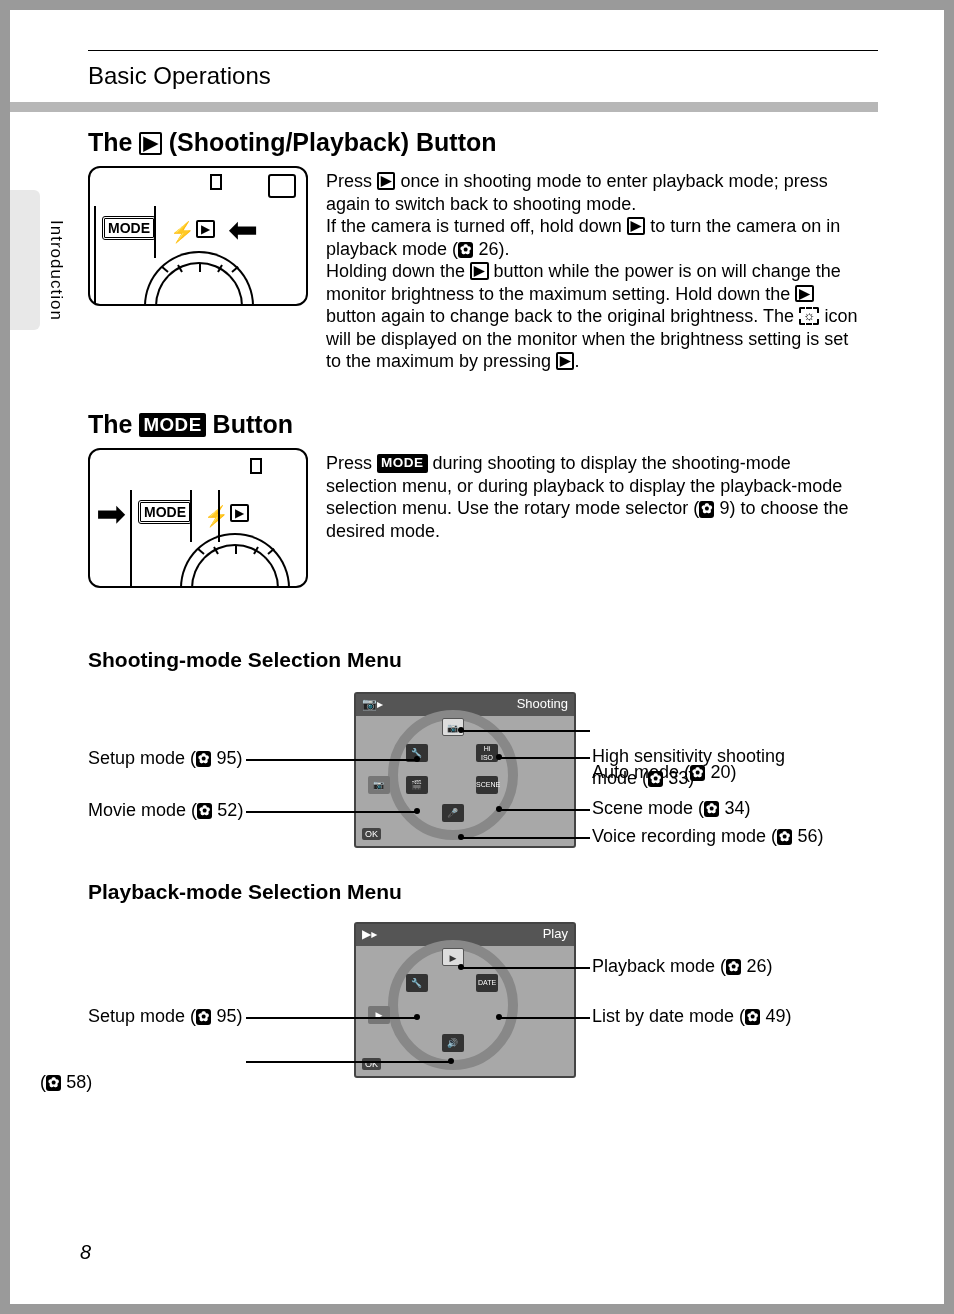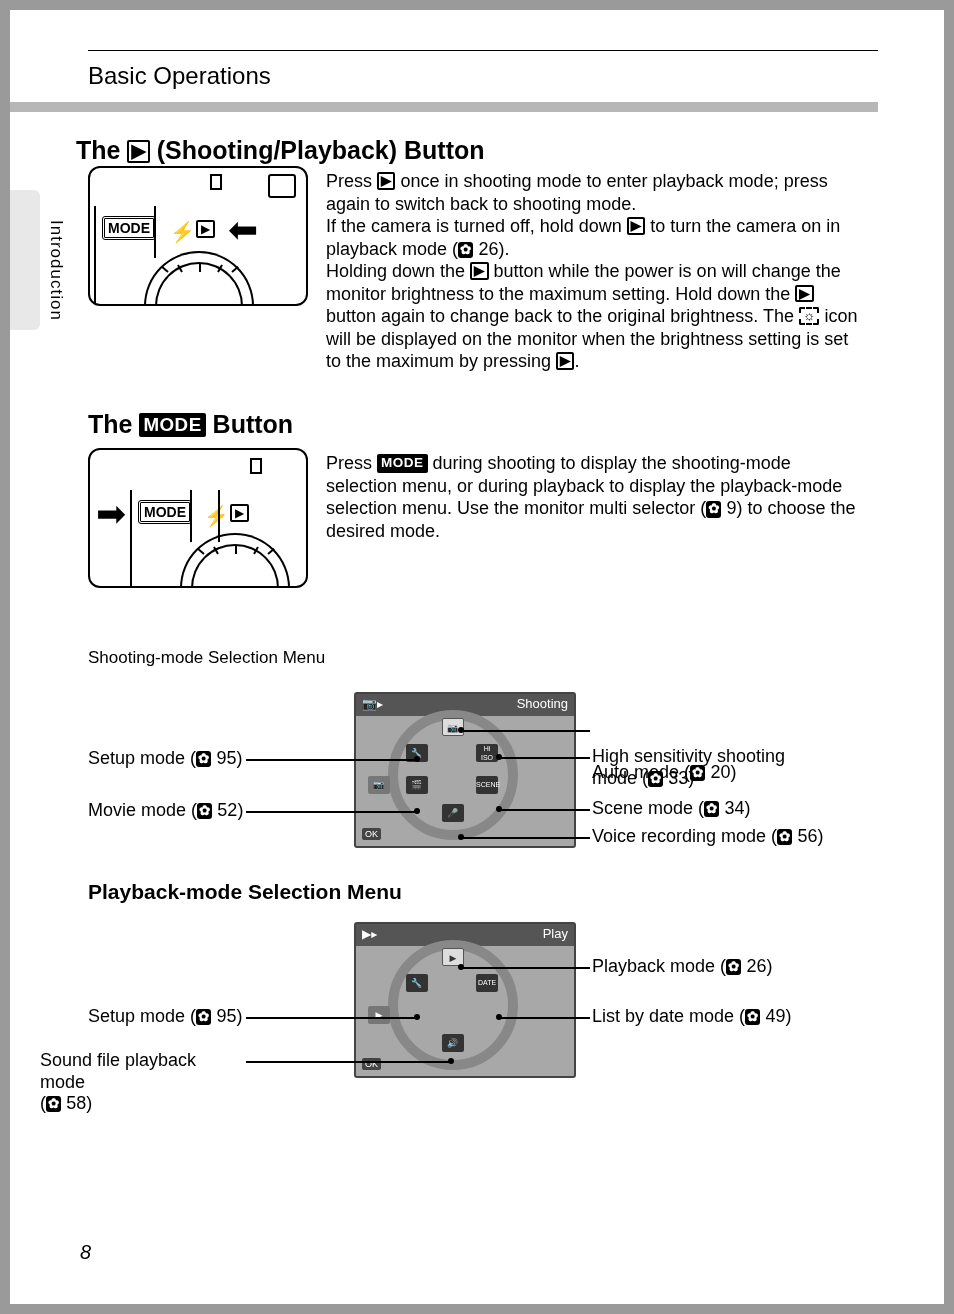--- a/index.html
+++ b/index.html
@@ -53,39 +53,38 @@
   .title-underline {
     position: absolute;
     left: 0;
     top: 92px;
     width: 868px;
     height: 10px;
     background: #b7b7b7;
   }
   .sub1 {
     position: absolute;
-    left: 66px;
+    left: 78px;
     top: 118px;
     font-size: 25px;
     font-weight: bold;
-    margin-top: 8px;
   }
   .sub2 {
     position: absolute;
     left: 78px;
     top: 400px;
     font-size: 25px;
     font-weight: bold;
   }
   .sub3 {
     position: absolute;
     left: 78px;
     top: 638px;
-    font-size: 17px;
-    font-weight: normal;
+    font-size: 21px;
+    font-weight: bold;
   }
   .sub4 {
     position: absolute;
     left: 78px;
     top: 870px;
     font-size: 21px;
     font-weight: bold;
   }
 
   .icon-box {
@@ -343,21 +342,21 @@
           <div class="tick" style="left:74px; transform:rotate(50deg); transform-origin:bottom;"></div>
         </div>
       </div>
       <div style="position:absolute; left:40px; top:40px; bottom:0; width:0; border-left:2px solid #000;"></div>
       <div style="position:absolute; left:100px; top:40px; height:52px; width:0; border-left:2px solid #000;"></div>
       <div style="position:absolute; left:128px; top:40px; height:52px; width:0; border-left:2px solid #000;"></div>
     </div>
   </div>
 
   <div class="body-text bt2">
-    <span>Press </span><span class="icon-mode">MODE</span><span> during shooting to display the shooting-mode selection menu, or during playback to display the playback-mode selection menu. Use the monitor multi selector (</span><span class="icon-ref">✿</span><span> 9) to choose the desired mode.</span>
+    <span>Press </span><span class="icon-mode">MODE</span><span> during shooting to display the shooting-mode selection menu, or during playback to display the playback-mode selection menu. Use the rotary mode selector (</span><span class="icon-ref">✿</span><span> 9) to choose the desired mode.</span>
   </div>
 
   <div class="sub3">Shooting-mode Selection Menu</div>
 
   <div class="menu-screen ms1">
     <div class="menu-header">
       <span class="menu-header-icon">📷▸</span>
       <span>Shooting</span>
     </div>
     <div class="menu-body">
@@ -428,21 +427,21 @@
     </div>
   </div>
 
   <div class="callout left" style="left:78px; top:996px; width:156px;">
     <span>Setup mode (</span><span class="icon-ref">✿</span><span> 95)</span>
   </div>
   <div class="lead-line" style="left:236px; top:1007px; width:170px;"></div>
   <div class="dot" style="left:404px; top:1004px;"></div>
 
   <div class="callout left" style="left:30px; top:1040px; width:204px;">
-    <span>Sound file playback mode</span><br>
+    <br>
     <span>(</span><span class="icon-ref">✿</span><span> 58)</span>
   </div>
   <div class="lead-line" style="left:236px; top:1051px; width:204px;"></div>
   <div class="dot" style="left:438px; top:1048px;"></div>
 
   <div class="callout right" style="top:946px;">
     <span>Playback mode (</span><span class="icon-ref">✿</span><span> 26)</span>
   </div>
   <div class="lead-line" style="left:452px; top:957px; width:128px;"></div>
   <div class="dot" style="left:448px; top:954px;"></div>

